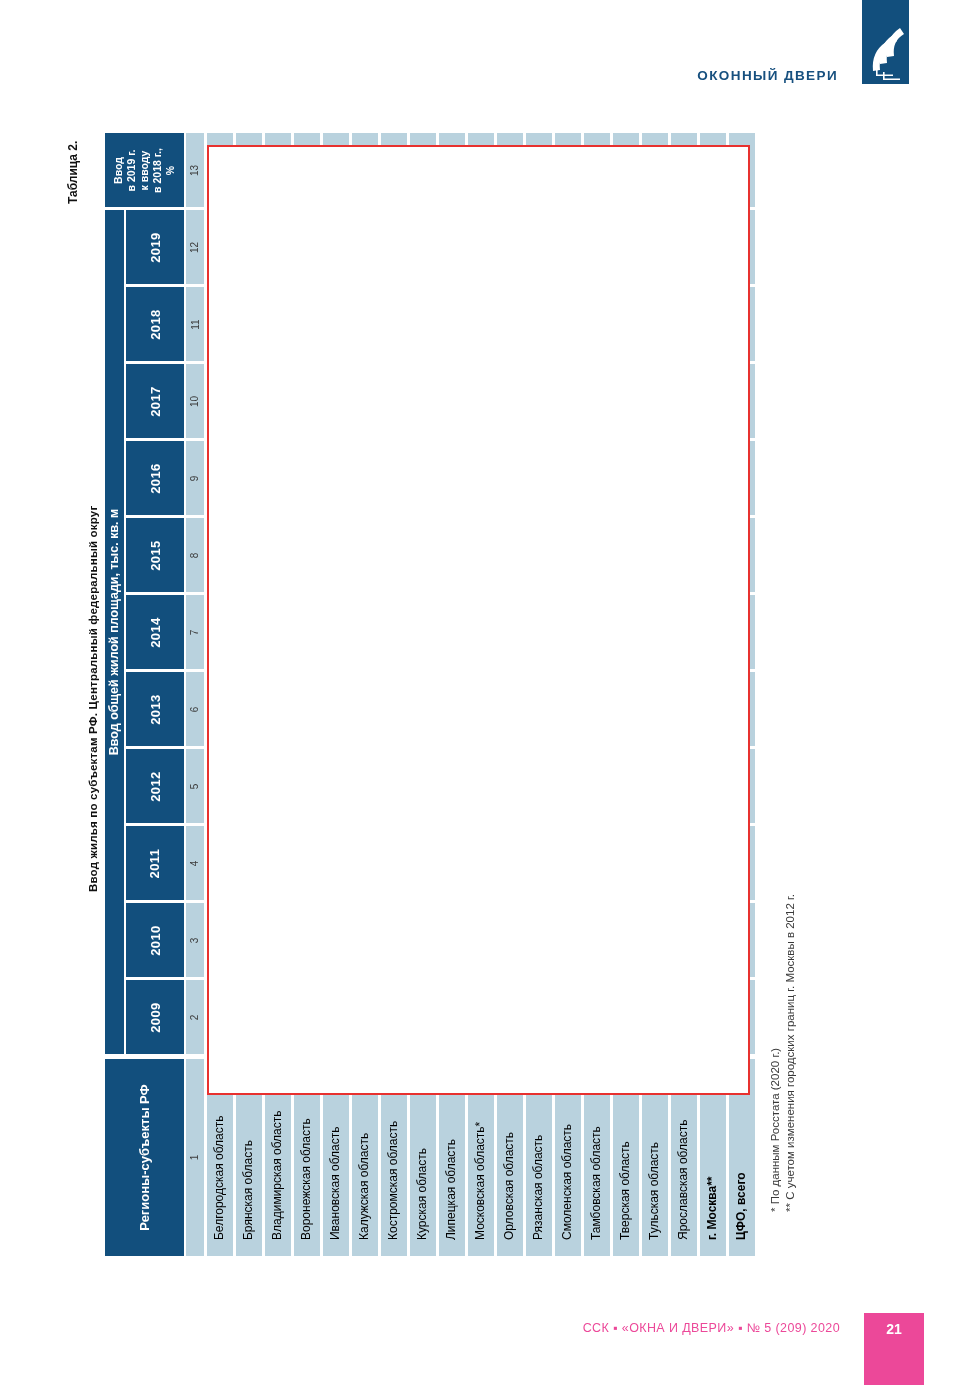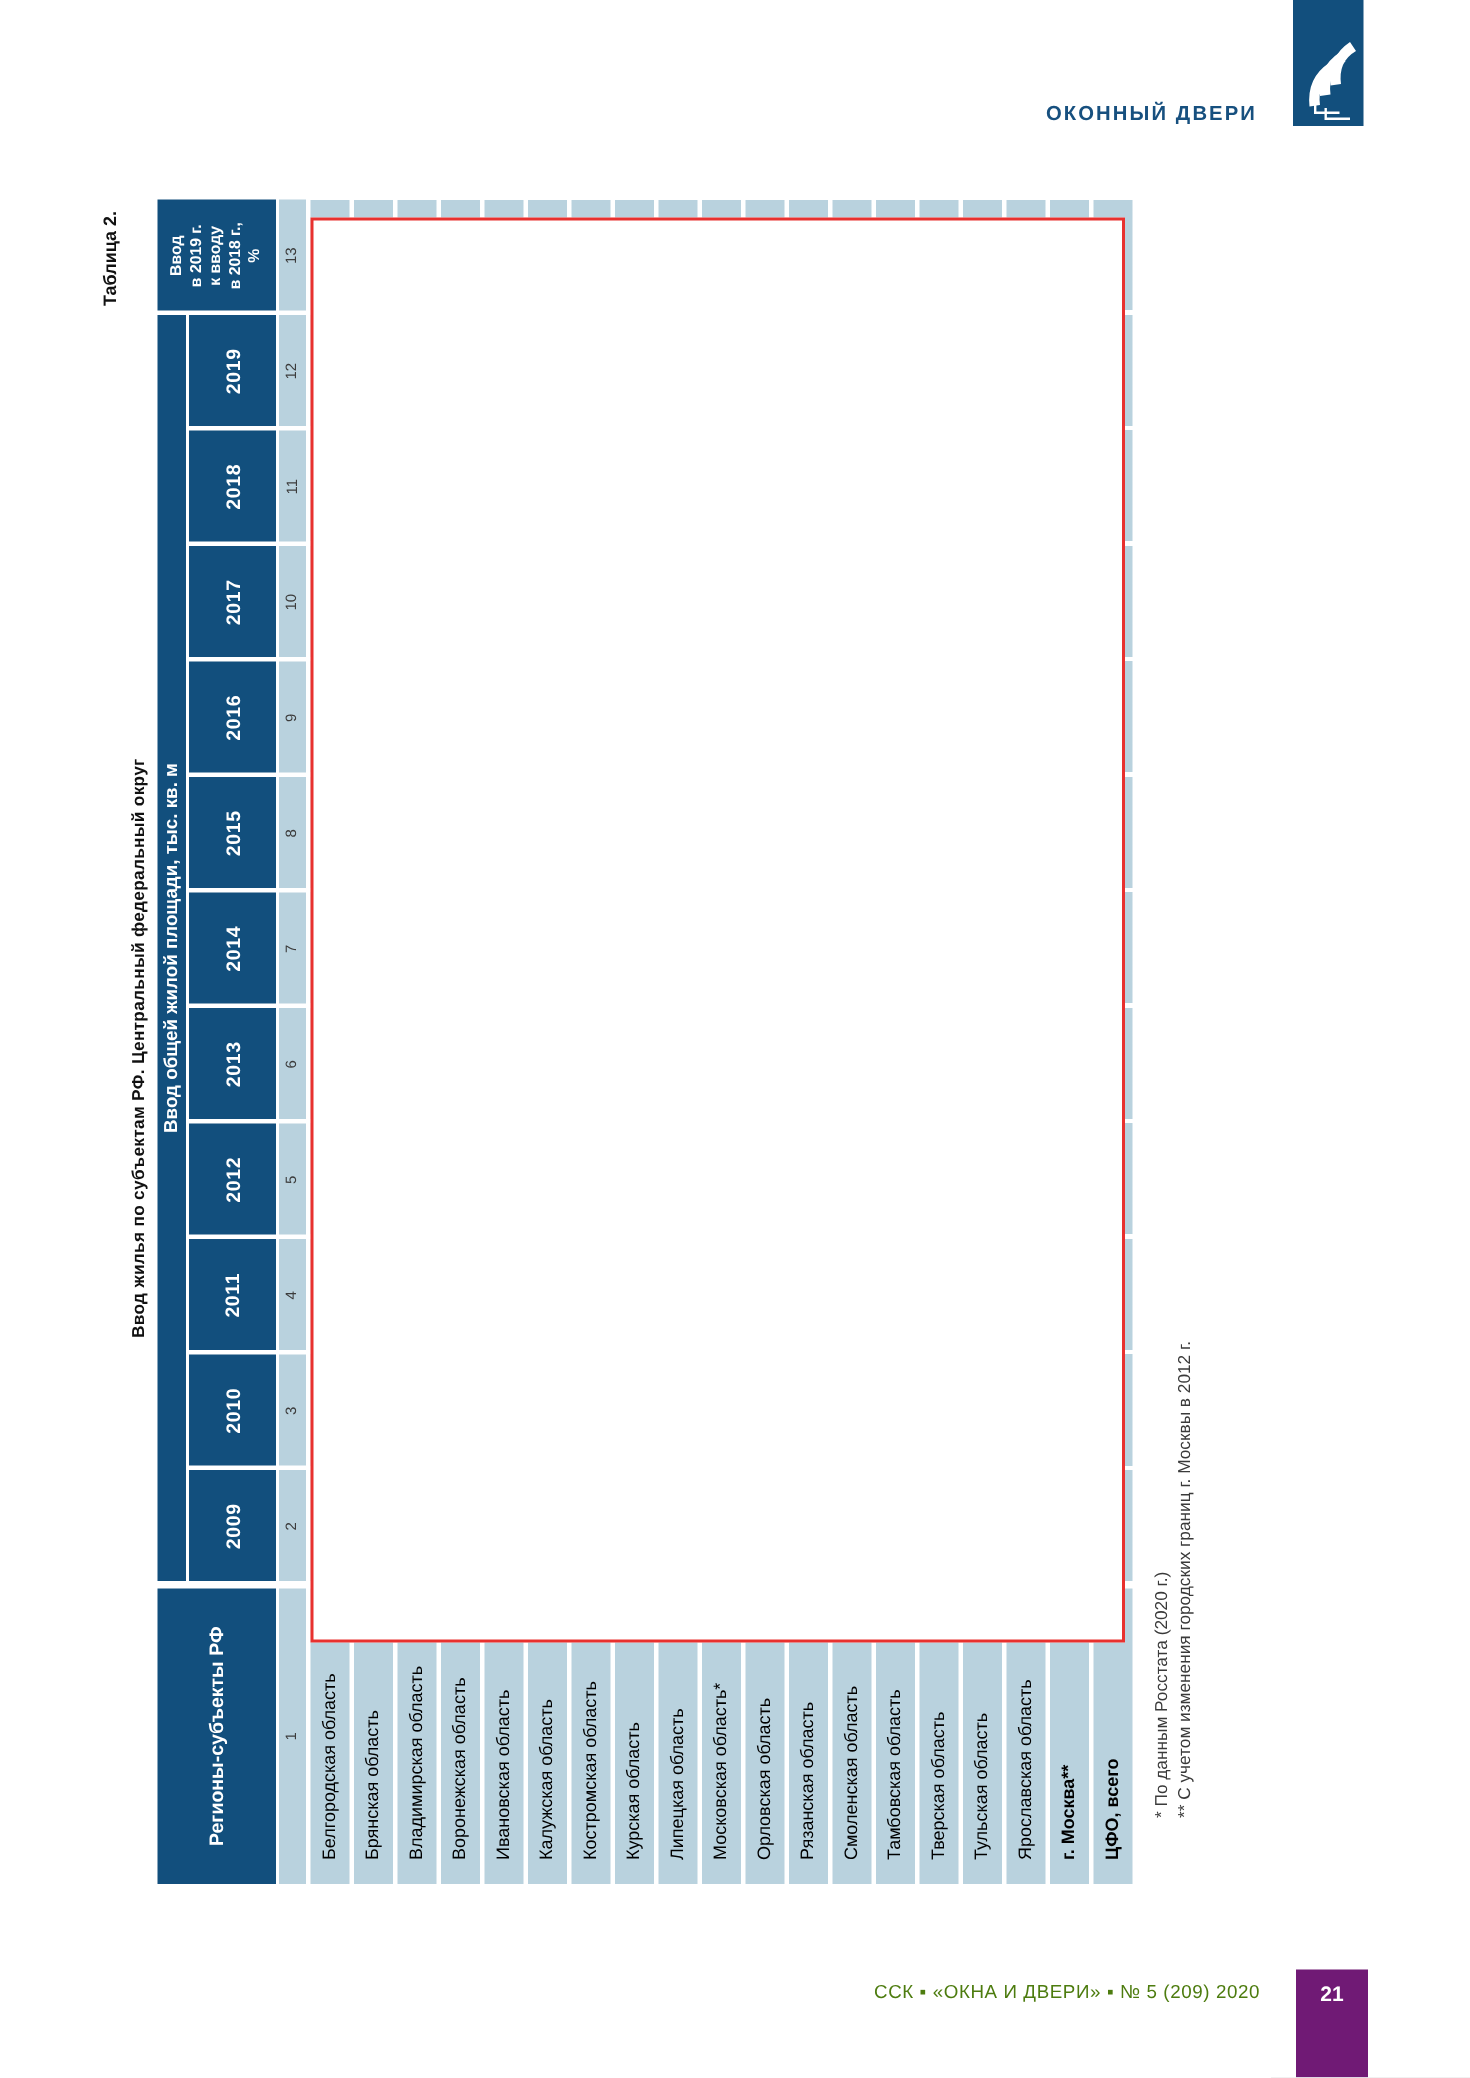--- a/index.html
+++ b/index.html
@@ -38,24 +38,24 @@
 
   
   .overlay{position:absolute;left:207px;top:145px;width:543px;height:950px;
            background:#ffffff;border:2px solid #e8312f;box-sizing:border-box;z-index:5;}
 
   
   .footnotes .rot{font-size:11.5px;color:#3a3a3a;line-height:15px;font-weight:normal;}
   .footnotes .fnline{display:block;white-space:nowrap;}
 
   
-  .imprint{position:absolute;top:1321px;right:140px;font-size:12.5px;color:#4d7c0f;
+  .imprint{position:absolute;top:1321px;right:140px;font-size:12.5px;color:#ec4899;
            letter-spacing:.4px;}
-  .pagebox{position:absolute;left:864px;top:1313px;width:48px;height:72px;
-           background:#701a75;color:#fff;text-align:center;}
+  .pagebox{position:absolute;left:864px;top:1313px;width:60px;height:72px;
+           background:#ec4899;color:#fff;text-align:center;}
   .pagebox>span{display:block;margin-top:8px;font-size:14px;font-weight:bold;}
 </style>
 </head>
 <body>
 
 <div class="page">
 
   <span class="brand">ОКОННЫЙ ДВЕРИ</span>
   <div class="logo">
     <svg width="47" height="84" viewBox="0 0 47 84" xmlns="http://www.w3.org/2000/svg">

